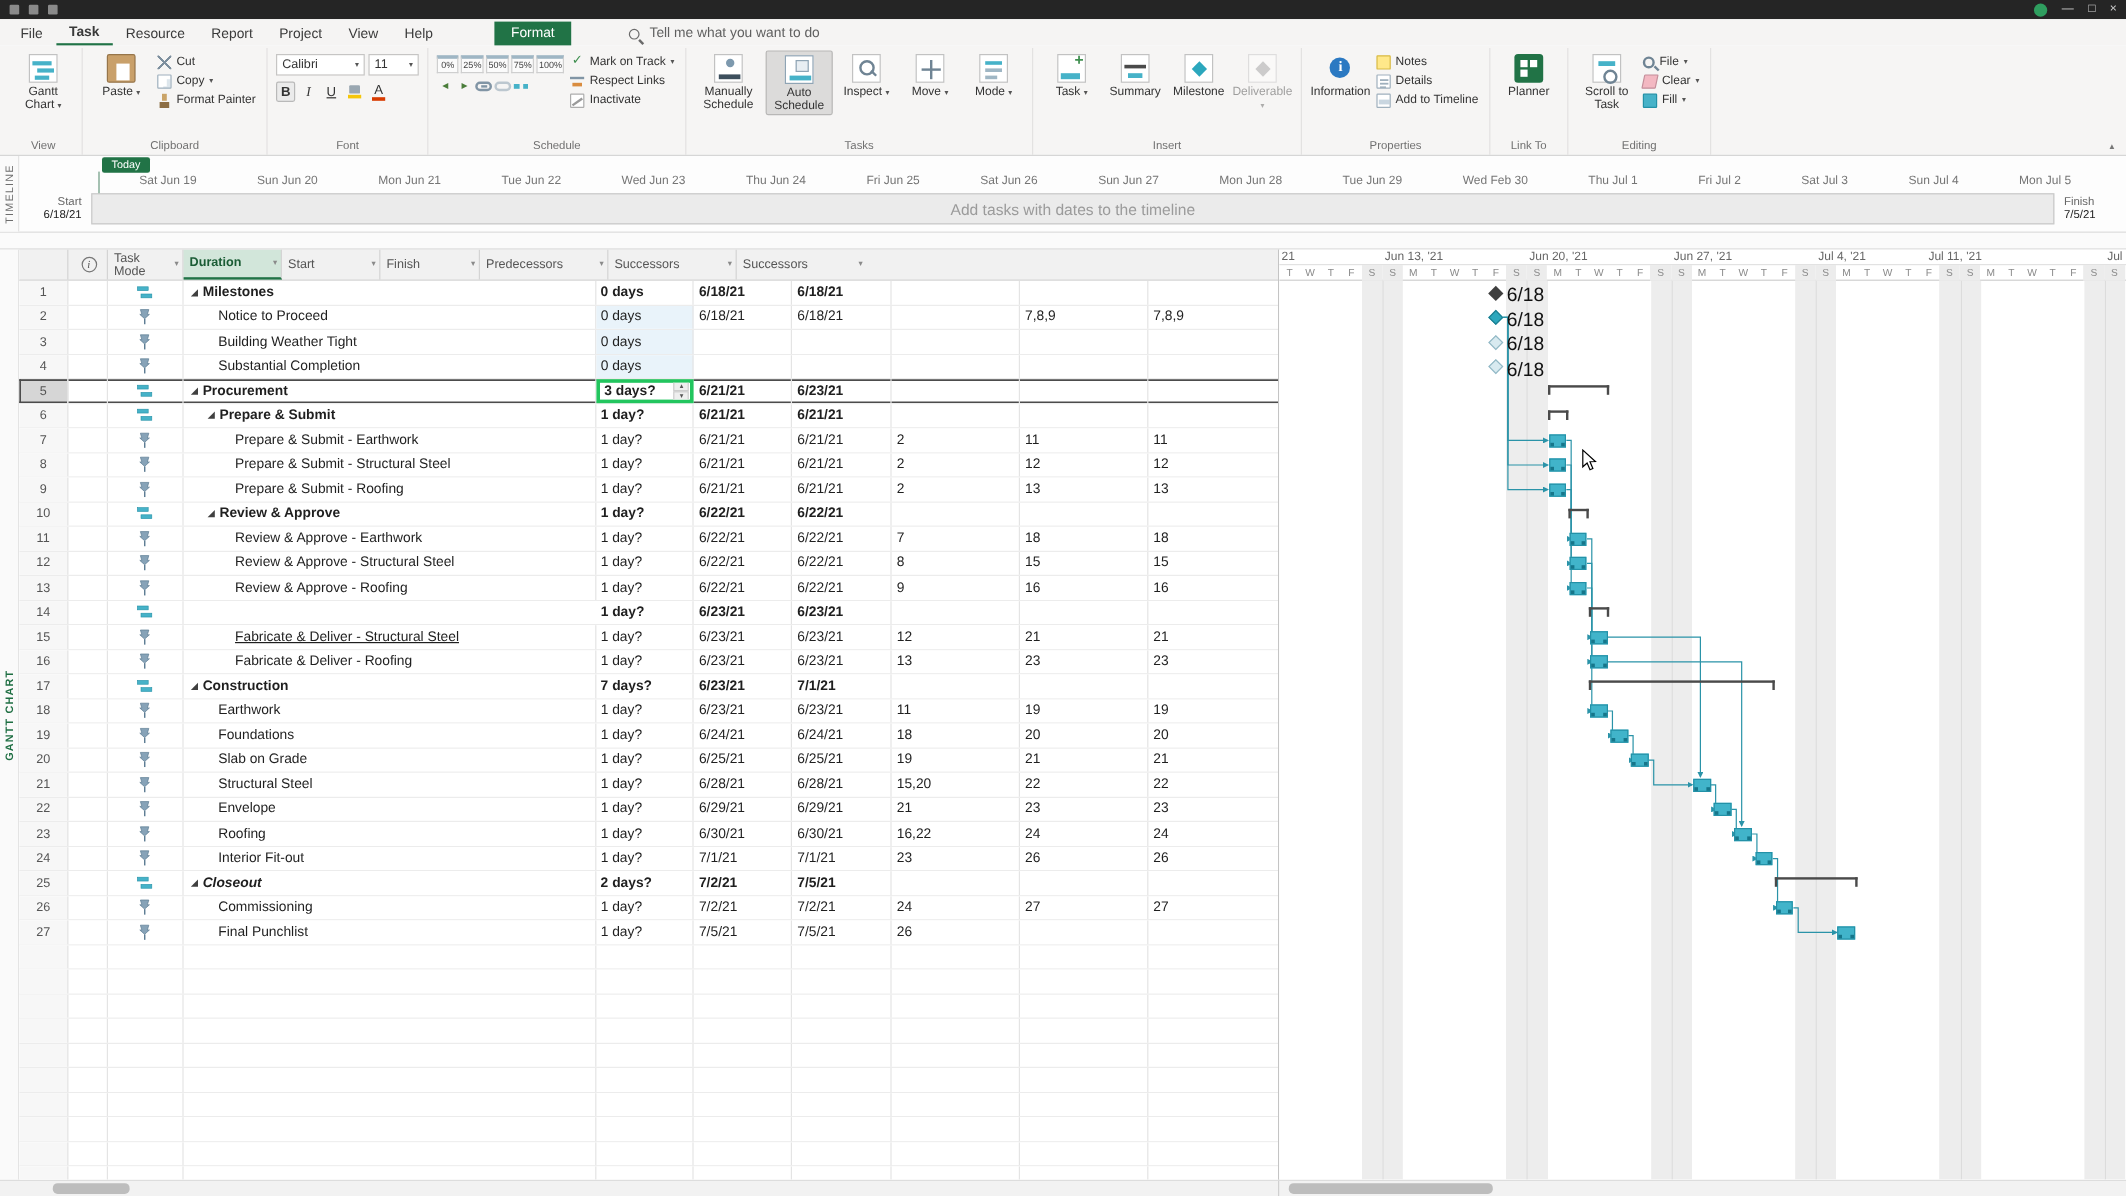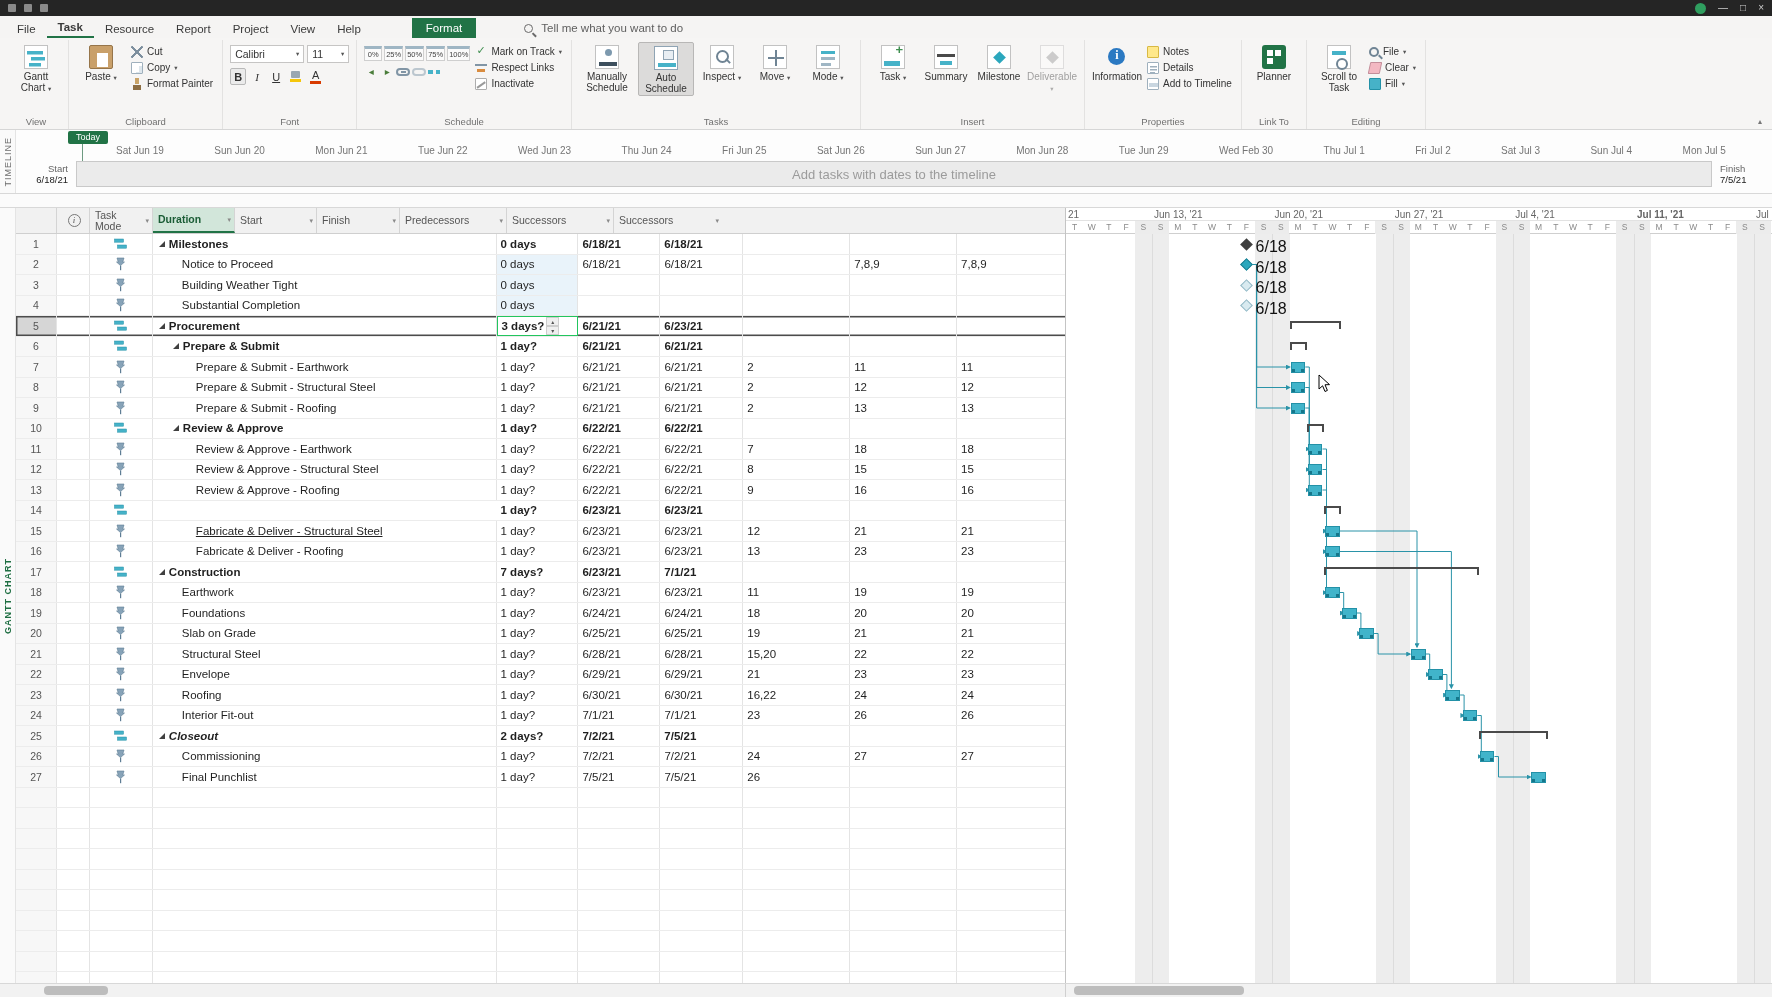--- a/index.html
+++ b/index.html
@@ -104,21 +104,21 @@
 .mi-find::after{content:"";position:absolute;left:7px;top:7px;width:5px;height:2px;background:#6f8494;transform:rotate(45deg)}
 .mi-clear{background:#f3b8c2;border:1px solid #c48e9a;transform:skewX(-12deg)}
 .mi-fill{background:#46b2c8;border:1px solid #2391a7}
 
 
 .timeline{height:64px;background:#fdfdfd;border-bottom:1px solid #d8d8d8;display:flex;flex:none}
 .vstrip{width:16px;flex:none;background:#fafafa;border-right:1px solid #e4e4e4;display:flex;align-items:center;justify-content:center}
 .vstrip span{writing-mode:vertical-rl;transform:rotate(180deg);font-size:9px;letter-spacing:1px;color:#6d6d6d;white-space:nowrap}
 .vstrip.green span{color:#1f6f43;font-weight:bold}
 .tl-main{flex:1;position:relative}
-.today-badge{position:absolute;left:52px;top:1px;background:#217346;color:#fff;font-size:9px;padding:1px 8px 2px;border-radius:2px;z-index:3}
+.today-badge{position:absolute;left:69px;top:1px;background:#217346;color:#fff;font-size:9px;padding:1px 8px 2px;border-radius:2px;z-index:3}
 .today-line{position:absolute;left:66px;top:13px;width:1px;height:18px;background:#6d9a81;z-index:2}
 .tl-dates{position:absolute;left:100px;right:46px;top:15px;display:flex;justify-content:space-between;font-size:10px;color:#757575;white-space:nowrap}
 .tl-bandrow{position:absolute;left:8px;right:8px;top:31px;display:flex;align-items:center;gap:8px}
 .tl-edge{font-size:9.5px;color:#666;text-align:right;line-height:11px;width:44px;flex:none}
 .tl-edge.finish{text-align:left}
 .tl-edge-value{color:#222}
 .tl-band{flex:1;height:26px;background:#ebebeb;border:1px solid #c9c9c9;display:flex;align-items:center;justify-content:center;font-size:13px;color:#9b9b9b}
 .splitter{height:14px;background:#fbfbfb;border-bottom:1px solid #d8d8d8;flex:none}
 
 
@@ -134,21 +134,21 @@
 .trow.sel{box-shadow:inset 0 1.5px 0 #4c4c4c,inset 0 -1.5px 0 #4c4c4c}
 .cell{border-right:1px solid #e4e4e4;font-size:11.5px;color:#1f1f1f;display:flex;align-items:center;padding:0 4px;overflow:hidden;white-space:nowrap}
 .w-num{width:41px}.w-info{width:33px}.w-mode{width:63px}.w-name{width:344px}
 .w-dur{width:82px}.w-start{width:82px}.w-fin{width:83px}.w-pred{width:107px}.w-succ{width:107px}.w-succ2{width:108px;border-right:none}
 .cell.w-num{justify-content:center;color:#555;font-size:10.5px;background:#f7f7f7;padding:0}
 .cell.w-mode{justify-content:center}
 .trow.sel .cell.w-num{background:#d6d6d6;box-shadow:inset 1.5px 0 0 #4c4c4c,inset 0 1.5px 0 #4c4c4c,inset 0 -1.5px 0 #4c4c4c}
 .bold{font-weight:bold}
 .tint{background:#e9f3fa}
 .tri{width:0;height:0;border-left:6px solid transparent;border-bottom:6px solid #404040;margin-right:4px;flex:none}
-.editcell{border:1px solid #22c55e;background:#fff;justify-content:flex-start;padding:0 1px 0 4px;font-weight:bold}
+.editcell{border:3px solid #22c55e;background:#fff;justify-content:space-between;padding:0 1px 0 4px;font-weight:bold}
 .spin{display:flex;flex-direction:column;width:13px;flex:none;margin-left:2px}
 .spin span{height:9px;font-size:6px;line-height:8px;text-align:center;color:#555;background:#efefef;border:1px solid #cdcdcd}
 
 .ganttpane{flex:1;display:flex;flex-direction:column;position:relative;overflow:hidden;background:#fff}
 .ghead{position:relative;height:26px;flex:none;border-bottom:1px solid #cfcfcf}
 .gweeks{position:relative;height:13px;font-size:10px;color:#666;border-bottom:1px solid #e2e2e2}
 .gweeks span{position:absolute;top:1px;white-space:nowrap}
 .gdays{display:flex;height:13px}
 .gdays span{flex:none;text-align:center;font-size:8.5px;color:#8a8a8a;line-height:12px}
 .gdays span.wknd{background:#ececec}
@@ -1145,21 +1145,21 @@
         </div>
     </div>
     <div class="ganttpane">
       <div class="ghead">
         <div id="gweeks" class="gweeks">
             <span style="left: 2px;">21</span>
             <span style="left: 88px;">Jun 13, '21</span>
             <span style="left: 208.4px;">Jun 20, '21</span>
             <span style="left: 328.8px;">Jun 27, '21</span>
             <span style="left: 449.2px;">Jul 4, '21</span>
-            <span style="left: 571px; font-weight: bold;">Jul 11, '21</span>
+            <span style="left: 541px;">Jul 11, '21</span>
             <span style="left: 690px;">Jul</span>
           </div>
         <div id="gdays" class="gdays">
             <span style="width: 17.2px;">T</span>
             <span style="width: 17.2px;">W</span>
             <span style="width: 17.2px;">T</span>
             <span style="width: 17.2px;">F</span>
             <span class="wknd" style="width: 17.2px;">S</span>
             <span class="wknd" style="width: 17.2px;">S</span>
             <span style="width: 17.2px;">M</span>

